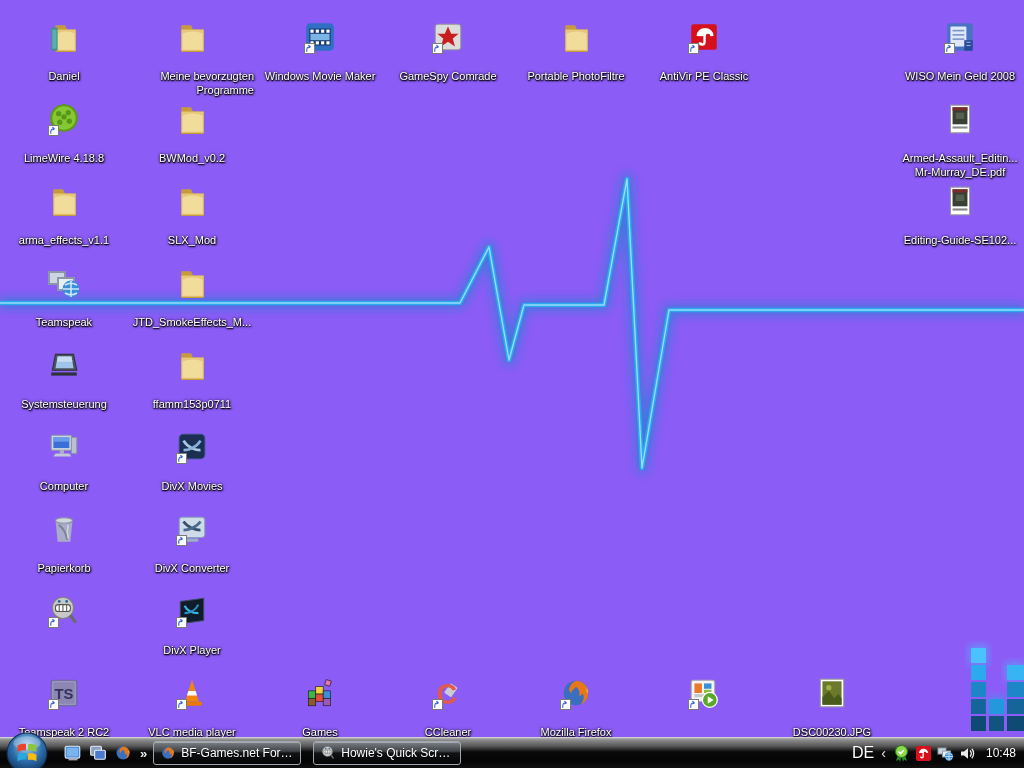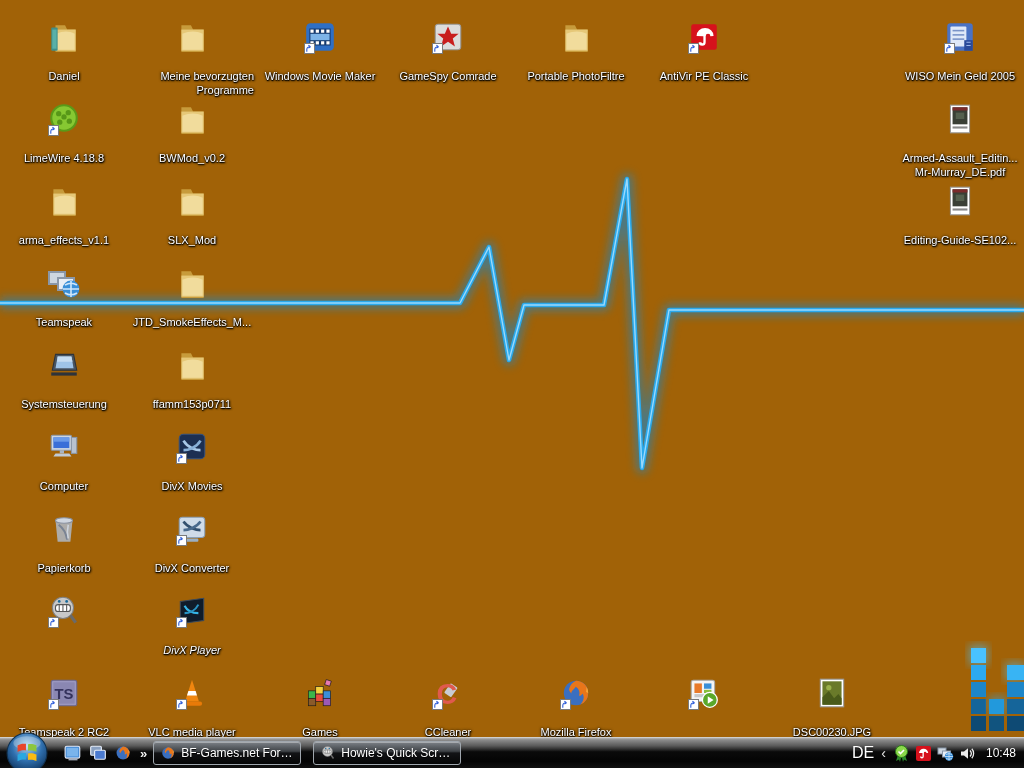--- a/index.html
+++ b/index.html
@@ -1,16 +1,16 @@
 <!DOCTYPE html>
 <html><head>
 <meta charset="utf-8">
 <style>
   html,body{margin:0;padding:0;background:#000;}
-  #screen{position:relative;width:1024px;height:768px;overflow:hidden;background:#a16207;
+  #screen{position:relative;width:1024px;height:768px;overflow:hidden;background:#8b5cf6;
           font-family:"Liberation Sans",sans-serif;}
   
   #wallpaper{position:absolute;left:0;top:0;width:1024px;height:737px;}
   
   .dicon{position:absolute;width:124px;text-align:center;cursor:default;}
   .glyph{position:relative;width:34px;height:34px;margin:16px auto;}
   .glyph svg{width:34px;height:34px;display:block;}
   .shortcut-badge{position:absolute;left:1px;bottom:0;width:11px;height:11px;background:#fff;
      border:1px solid #7a7a7a;box-sizing:border-box;}
   .shortcut-badge svg{width:9px;height:9px;display:block;}
@@ -182,21 +182,21 @@
             <path d="M20 19h8v10h-8z" fill="#2a4a9a"></path>
             <path d="M22 21h4M22 24h4" stroke="#9ab4e8"></path>
           </svg>
        <span class="shortcut-badge">
             <svg viewBox="0 0 10 10">
               <path d="M2 8.5V6c0-2 1.6-3 4-3" fill="none" stroke="#2a5ad8" stroke-width="1.2"></path>
               <path d="M6 3L3.8 1.4M6 3L3.8 4.6" stroke="#2a5ad8" stroke-width="1.2" fill="none"></path>
             </svg>
           </span>
      </div>
-     <div class="dlabel">WISO Mein Geld 2005</div>
+     <div class="dlabel">WISO Mein Geld 2008</div>
       </div>
       <div class="dicon" style="left: 2px; top: 86px;">
         <div class="glyph">
           <svg viewBox="0 0 32 32">
             <circle cx="16" cy="15" r="12" fill="#86c832" stroke="#5a9a18" stroke-width="2"></circle>
             <g fill="#4f8f14" opacity=".85">
               <circle cx="11" cy="11" r="2.5"></circle>
               <circle cx="20" cy="10" r="2.5"></circle>
               <circle cx="21" cy="18" r="2.5"></circle>
               <circle cx="12" cy="19" r="2.5"></circle>
@@ -391,21 +391,21 @@
             <path d="M22 20l5 7" stroke="#6a6a6a" stroke-width="3"></path>
           </svg>
        <span class="shortcut-badge">
             <svg viewBox="0 0 10 10">
               <path d="M2 8.5V6c0-2 1.6-3 4-3" fill="none" stroke="#2a5ad8" stroke-width="1.2"></path>
               <path d="M6 3L3.8 1.4M6 3L3.8 4.6" stroke="#2a5ad8" stroke-width="1.2" fill="none"></path>
             </svg>
           </span>
      </div>
       </div>
-      <div class="dicon" style="left: 130px; top: 578px; font-style: italic;">
+      <div class="dicon" style="left: 130px; top: 578px;">
         <div class="glyph">
           <svg viewBox="0 0 32 32">
             <path d="M5 7l22-3v21l-22 3z" fill="#101c2a" stroke="#3a4a5c"></path>
             <path d="M9 11c3 6 9 7 13 7" stroke="#35b6e8" stroke-width="2" fill="none"></path>
             <path d="M22 10c-3 6-9 8-13 8" stroke="#2a94c4" stroke-width="2" fill="none"></path>
           </svg>
        <span class="shortcut-badge">
             <svg viewBox="0 0 10 10">
               <path d="M2 8.5V6c0-2 1.6-3 4-3" fill="none" stroke="#2a5ad8" stroke-width="1.2"></path>
               <path d="M6 3L3.8 1.4M6 3L3.8 4.6" stroke="#2a5ad8" stroke-width="1.2" fill="none"></path>

